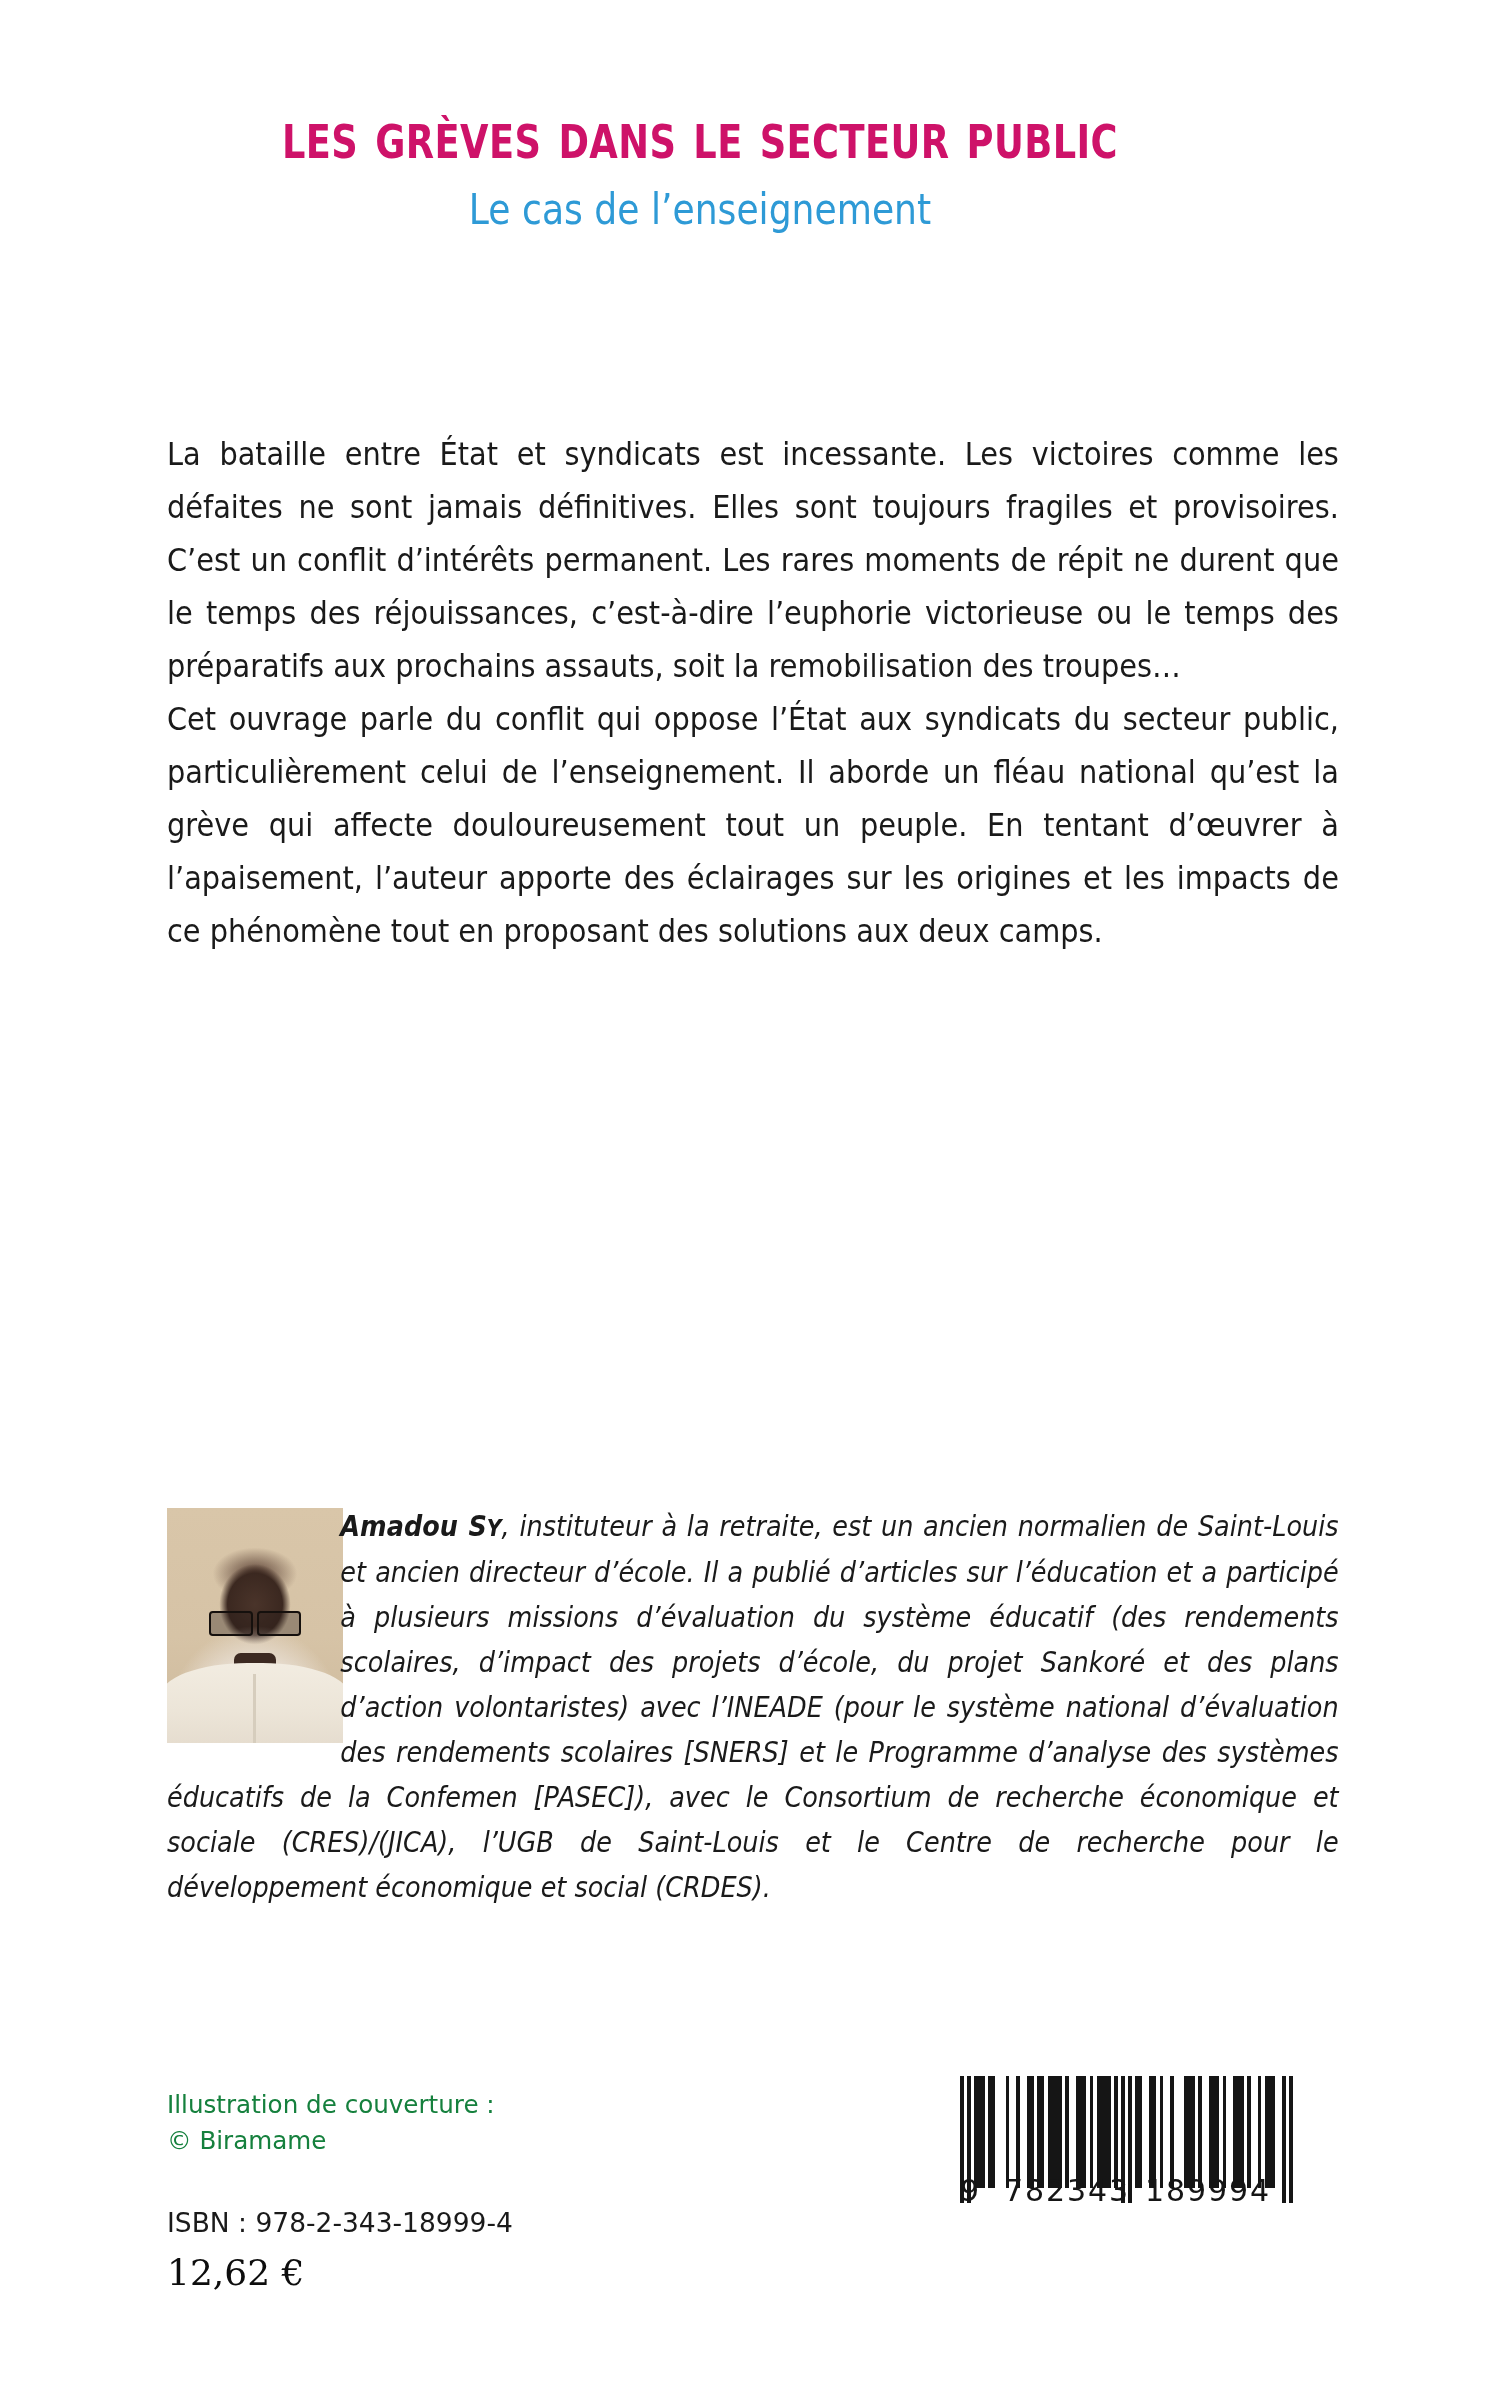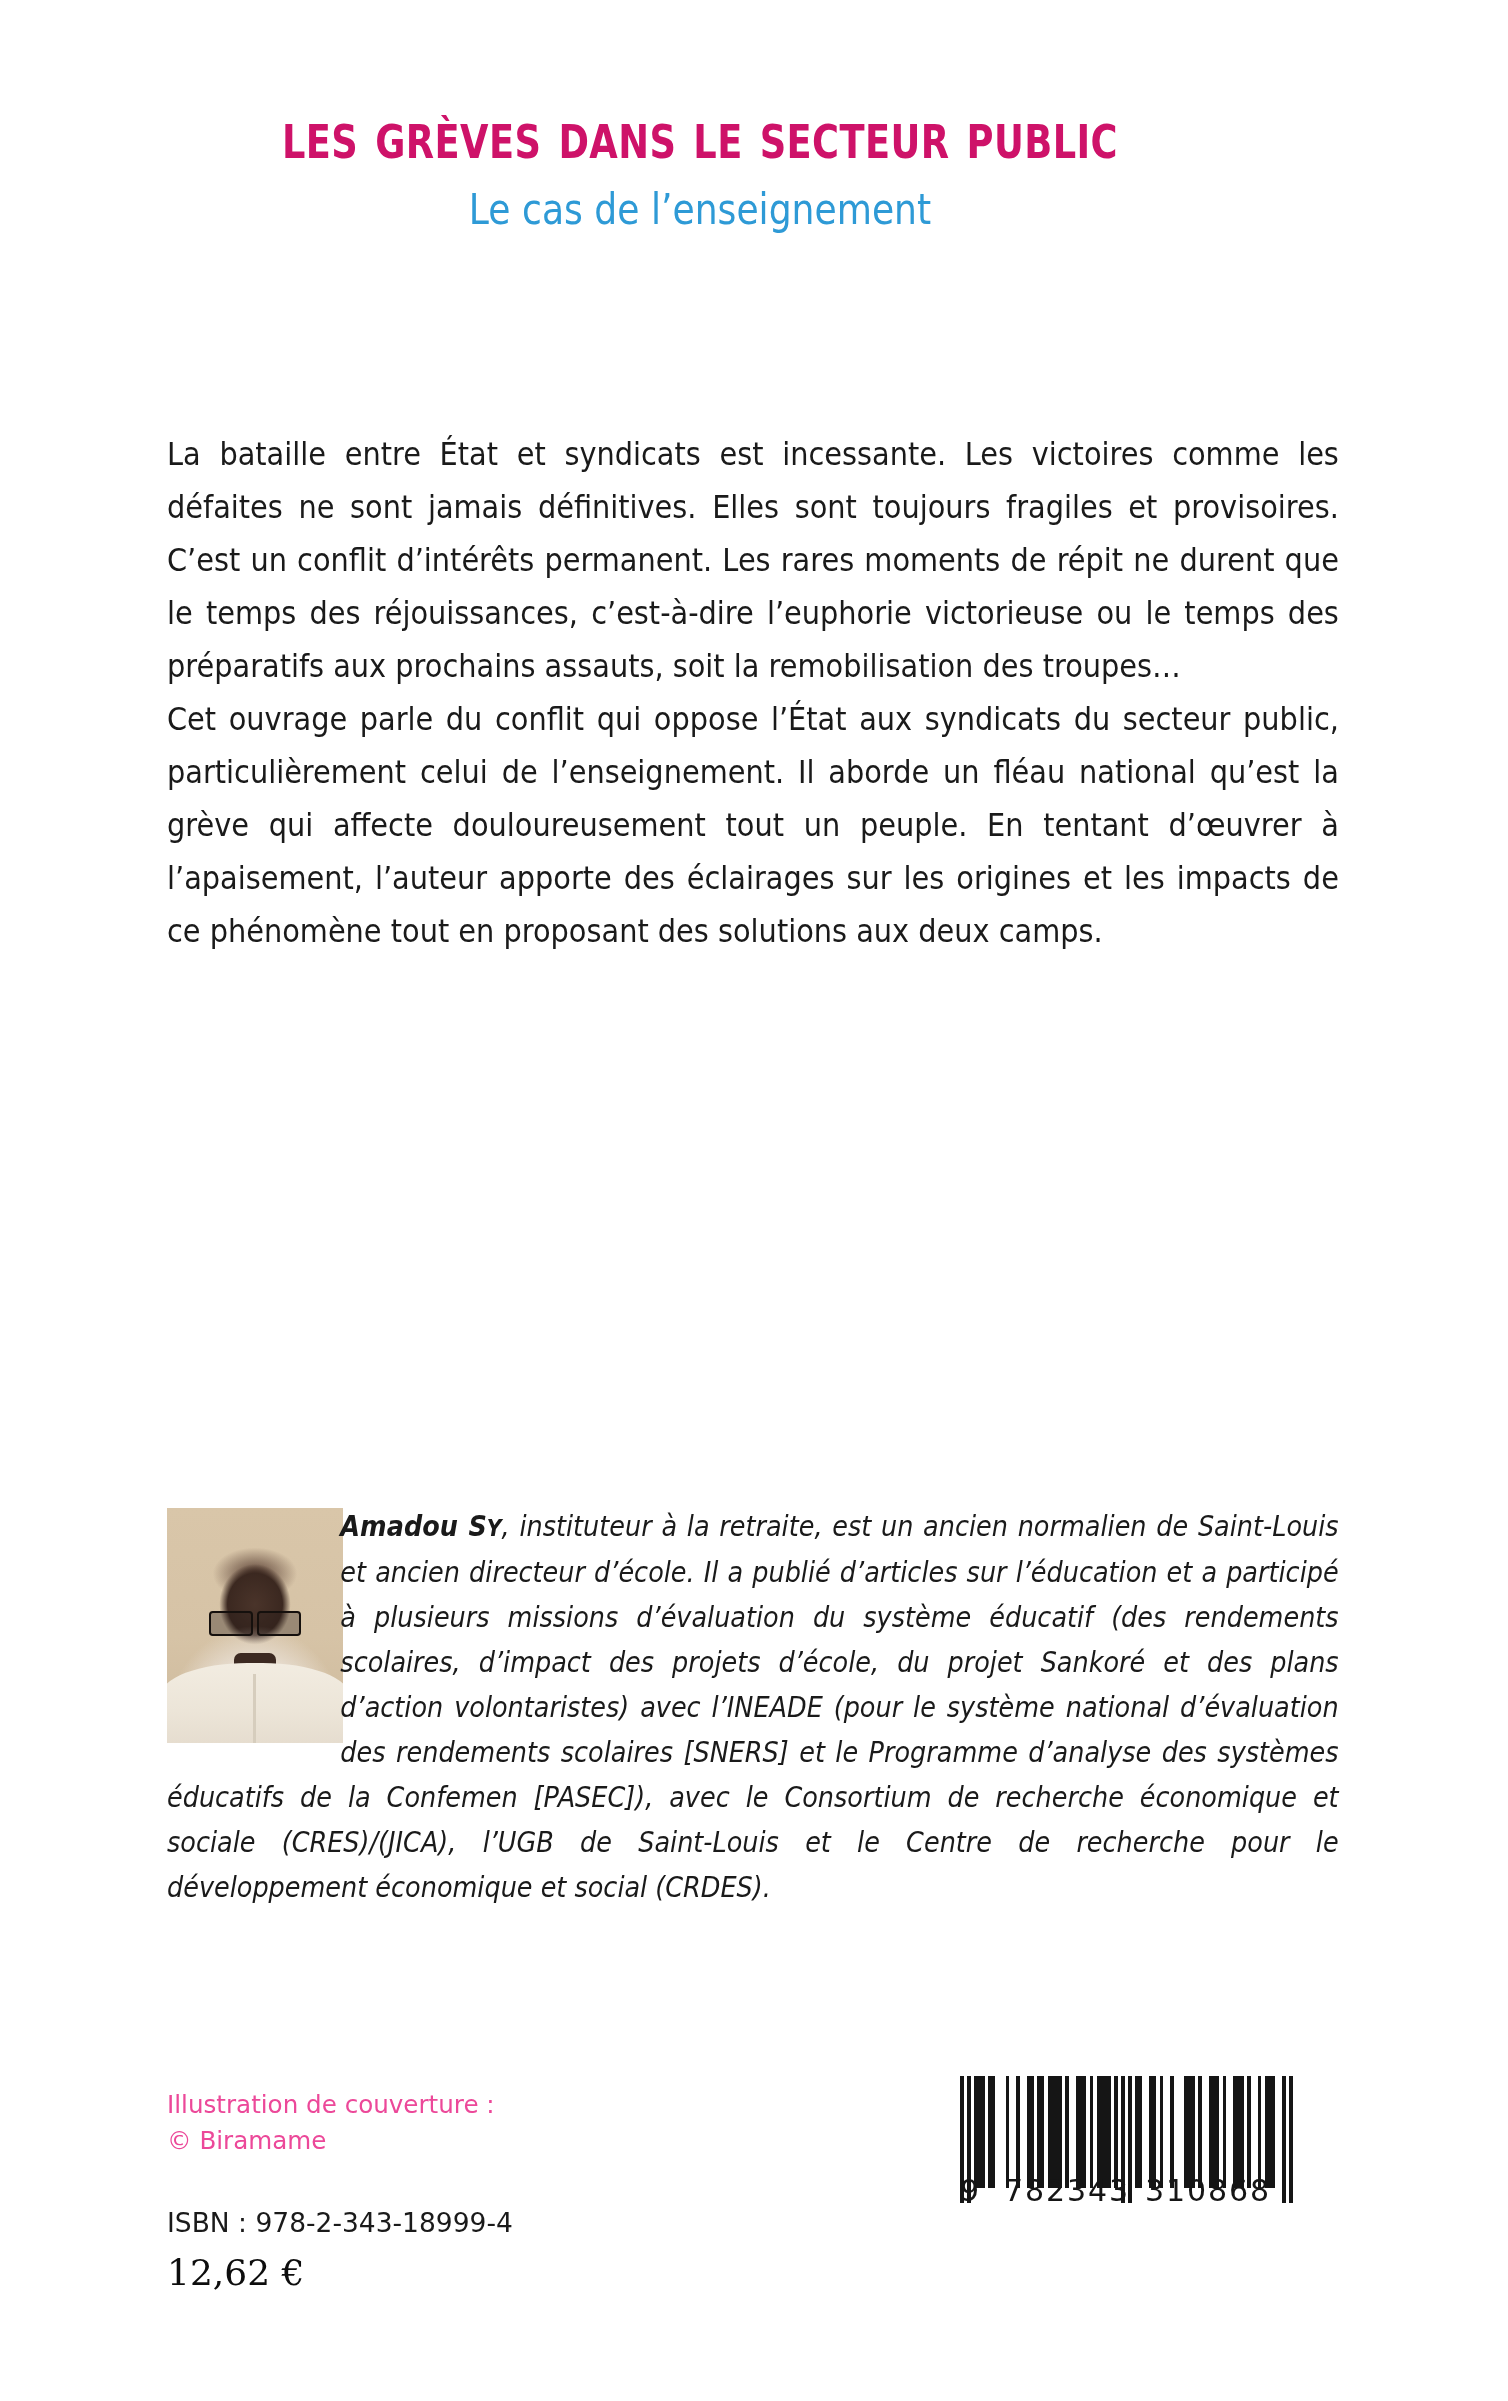--- a/index.html
+++ b/index.html
@@ -174,21 +174,21 @@
     position: absolute;
     left: 167px;
     top: 2087px;
     width: 1172px;
   }
 
   #credit-block {
     font-family: "DejaVu Sans", sans-serif;
     font-size: 24.6px;
     line-height: 36px;
-    color: #ec4899;
+    color: #15803d;
   }
 
   #isbn-line {
     font-family: "DejaVu Sans", sans-serif;
     font-size: 26.5px;
     line-height: 38px;
     color: #1a1a1a;
     margin-top: 45px;
   }
 
@@ -325,16 +325,16 @@
       <span class="gap" style="width: 3.5px;"></span>
       <span class="bar" style="width: 10.5px;"></span>
       <span class="gap" style="width: 7px;"></span>
       <span class="bar guard" style="width: 3.5px;"></span>
       <span class="gap" style="width: 3.5px;"></span>
       <span class="bar guard" style="width: 3.5px;"></span>
     </div>
   <div id="barcode-digits">
     <span class="d-left">9</span>
     <span class="d-mid">782343</span>
-    <span class="d-right">310868</span>
+    <span class="d-right">189994</span>
   </div>
 </div>
 
 
 </body></html>

